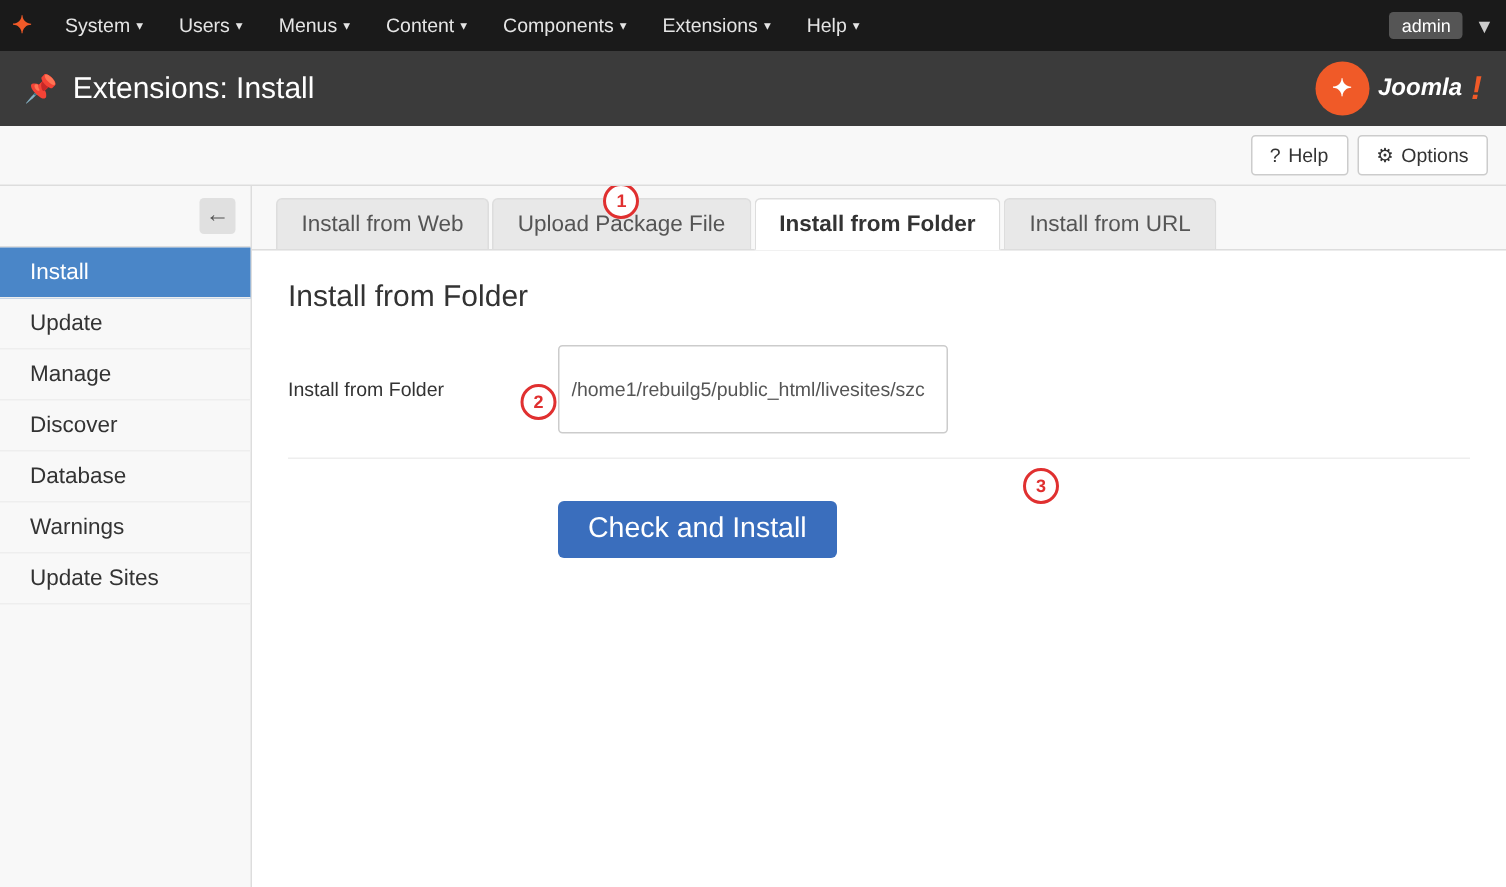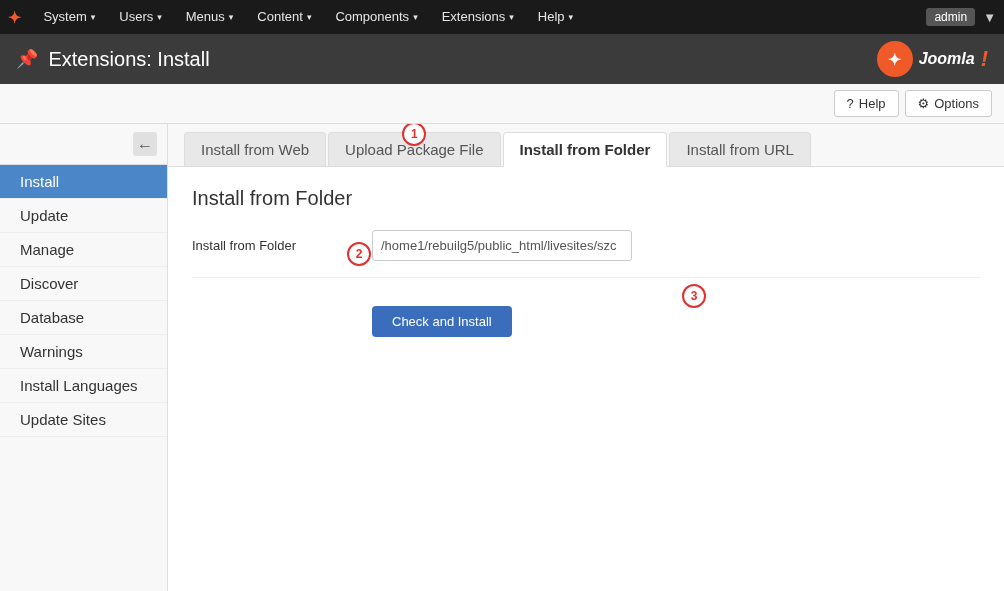--- a/index.html
+++ b/index.html
@@ -225,39 +225,39 @@
       border-bottom: 1px solid #eee;
     }
     .form-label {
       width: 180px;
       font-size: 13px;
       color: #333;
       flex-shrink: 0;
     }
     .form-input {
       border: 1px solid #ccc;
-      padding: 7px 8px;
+      padding: 21px 8px;
       font-size: 13px;
       border-radius: 3px;
       width: 260px;
       color: #555;
     }
 
     
     .button-area {
       padding: 12px 0;
     }
     .check-install-btn {
       background: #3a6ebd;
       color: #fff;
       border: none;
       padding: 8px 20px;
       border-radius: 4px;
       cursor: pointer;
-      font-size: 13px;
+      font-size: 19px;
       margin-left: 180px;
       text-align: right;
     }
 
     
     .annotation-circle {
       display: inline-flex;
       align-items: center;
       justify-content: center;
       width: 24px;
@@ -358,23 +358,20 @@
     <div class="sidebar-item">
       <span>Discover</span>
     </div>
     <div class="sidebar-item">
       <span>Database</span>
     </div>
     <div class="sidebar-item">
       <span>Warnings</span>
     </div>
     <div class="sidebar-item">
-      <span>Install Languages</span>
-    </div>
-    <div class="sidebar-item">
       <span>Update Sites</span>
     </div>
   </div>
 
   <div class="content">
 
     <div class="tabs">
 
       <div class="tab-wrapper" style="position:relative;">
         <div class="tab">

